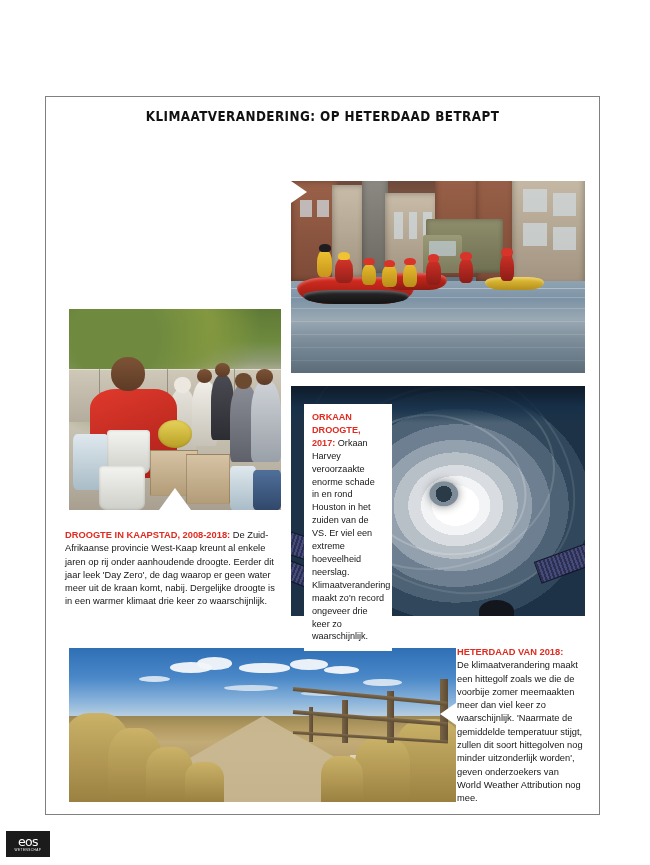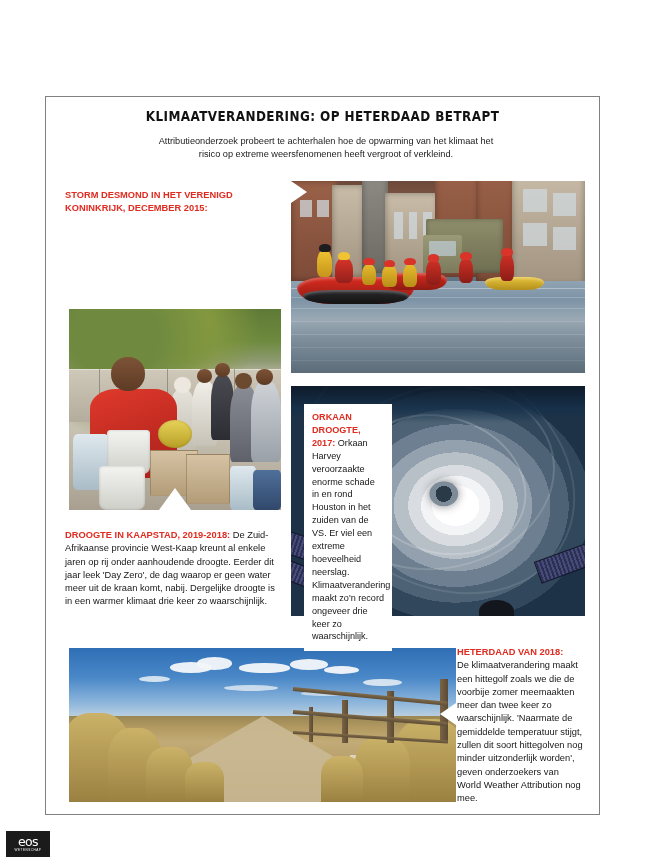--- a/index.html
+++ b/index.html
@@ -309,21 +309,20 @@
     transform: scaleY(1.15);
   }
 </style>
 </head>
 <body>
 
 <div class="page-frame">
 
   <div class="article-title">KLIMAATVERANDERING: OP HETERDAAD BETRAPT</div>
 
-  <div class="article-standfirst">Attributieonderzoek probeert te achterhalen hoe de opwarming van het klimaat het risico op extreme weersfenomenen heeft vergroot of verkleind.</div>
 
   <div class="photo" id="photo-flood">
     <div class="scene">
       <div class="flood-sky"></div>
 
       <div class="bldg" style="left:0;  width:16%;  top:0;   bottom:48%;"></div>
       <div class="bldg pale" style="left:14%; width:11%; top:2%;  bottom:50%;"></div>
       <div class="bldg grey" style="left:24%; width:9%;  top:-2%; bottom:52%;"></div>
       <div class="bldg pale" style="left:32%; width:18%; top:6%;  bottom:50%;"></div>
       <div class="bldg" style="left:49%; width:15%; top:-4%; bottom:50%;"></div>
@@ -487,30 +486,29 @@
       <div class="fence-rail" style="right:2%;  top:25%; width:40%; height:2.6%; transform:rotate(5.5deg);"></div>
       <div class="fence-rail" style="right:2%;  top:40%; width:40%; height:2.4%; transform:rotate(4.5deg);"></div>
       <div class="fence-rail" style="right:2%;  top:54%; width:40%; height:2.2%; transform:rotate(3.5deg);"></div>
     </div>
 
     <div class="notch" style="right:0; top:50%; margin-top:-22px; border-width:11px 16px 0 0; border-color:transparent #ffffff transparent transparent;"></div>
     <div class="notch" style="right:0; top:50%; margin-top:-11px; border-width:0 16px 11px 0; border-color:transparent #ffffff transparent transparent;"></div>
   </div>
 
   <div class="textblock" id="text-storm" style="left:19px; top:92px; width:210px;">
-    <span class="tb-head tb-head-block">STORM DESMOND IN HET VERENIGD KONINKRIJK, DECEMBER 2015:</span>
   </div>
 
   <div class="textblock" id="text-drought" style="left:19px; top:432px; width:215px;">
-    <span class="tb-head">DROOGTE IN KAAPSTAD, 2019-2018:</span><span> De Zuid-Afrikaanse provincie West-Kaap kreunt al enkele jaren op rij onder aanhoudende droogte. Eerder dit jaar leek 'Day Zero', de dag waarop er geen water meer uit de kraan komt, nabij. Dergelijke droogte is in een warmer klimaat drie keer zo waarschijnlijk.</span>
+    <span class="tb-head">DROOGTE IN KAAPSTAD, 2008-2018:</span><span> De Zuid-Afrikaanse provincie West-Kaap kreunt al enkele jaren op rij onder aanhoudende droogte. Eerder dit jaar leek 'Day Zero', de dag waarop er geen water meer uit de kraan komt, nabij. Dergelijke droogte is in een warmer klimaat drie keer zo waarschijnlijk.</span>
   </div>
 
   <div class="textblock" id="text-heat" style="left:411px; top:549px; width:128px;">
     <span class="tb-head tb-head-block">HETERDAAD VAN 2018:</span>
-    <span>De klimaatverandering maakt een hittegolf zoals we die de voorbije zomer meemaakten meer dan twee keer zo waarschijnlijk. 'Naarmate de gemiddelde temperatuur stijgt, zullen dit soort hittegolven nog minder uitzonderlijk worden', geven onderzoekers van World Weather Attribution nog mee.</span>
+    <span>De klimaatverandering maakt een hittegolf zoals we die de voorbije zomer meemaakten meer dan viel keer zo waarschijnlijk. 'Naarmate de gemiddelde temperatuur stijgt, zullen dit soort hittegolven nog minder uitzonderlijk worden', geven onderzoekers van World Weather Attribution nog mee.</span>
   </div>
 
 </div>
 
 <div id="eos-logo">
   <span class="eos-word">eos</span>
   <span class="eos-sub">WETENSCHAP</span>
 </div>
 
 </body></html>

